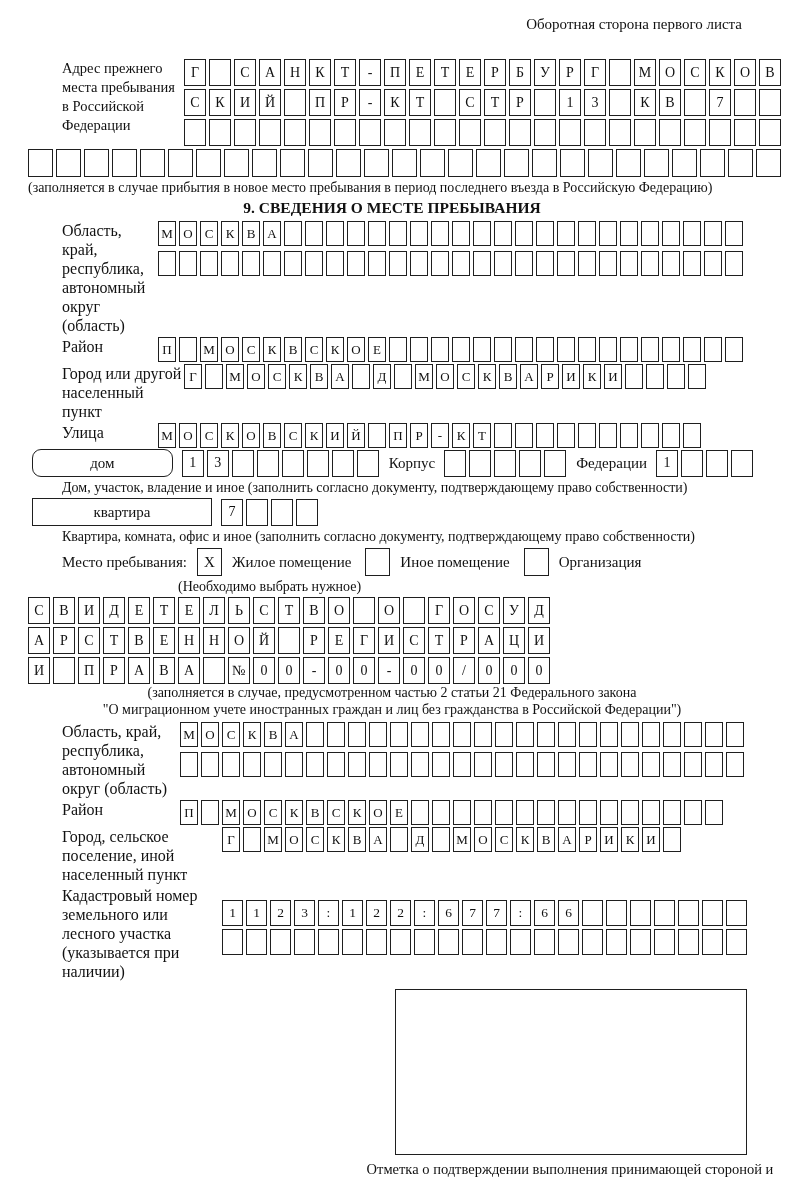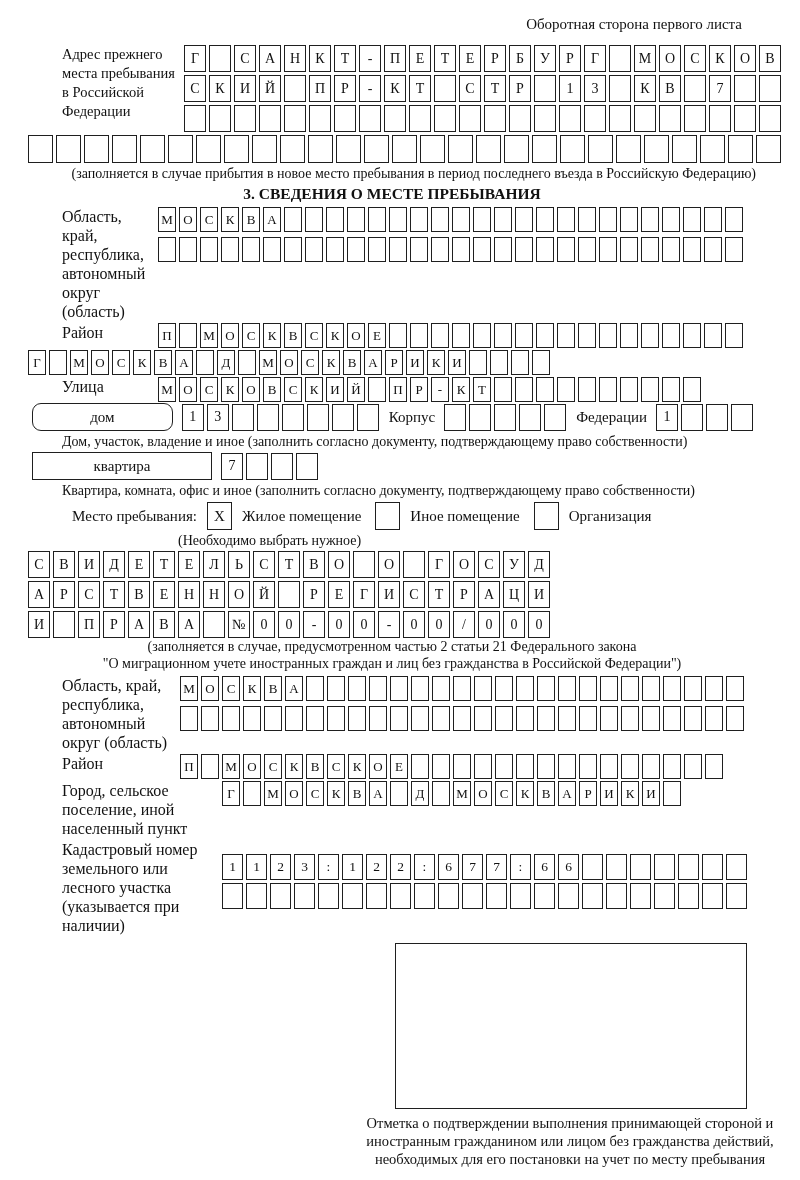--- a/index.html
+++ b/index.html
@@ -27,35 +27,35 @@
     font-size:14px;line-height:1;flex:0 0 auto;
   }
   
   .sz-a .cell{width:22px;height:27px;margin-right:3px;}      
   .sz-f .cell{width:25px;height:28px;margin-right:3px;}      
   .sz-m .cell{width:18px;height:25px;margin-right:3px;font-size:13px;} 
   .sz-d .cell{width:22px;height:27px;margin-right:3px;}      
   .sz-k .cell{width:21px;height:26px;margin-right:3px;font-size:13.5px;} 
   .mb3{margin-bottom:3px;}
 
-  .caption{font-size:14px;text-align:right;line-height:17px;margin:2px 0 2px 0;}
+  .caption{font-size:14px;text-align:left;line-height:17px;margin:2px 0 2px 0;}
   .sec-title{font-weight:bold;font-size:15.5px;text-align:center;margin:3px 0 4px 0;}
 
   
   .inline-row{display:flex;align-items:center;margin:1px 0 2px 4px;}
   .widebox{
     box-sizing:border-box;border:1.7px solid #1f1f1f;height:28px;
     display:flex;align-items:center;justify-content:center;font-size:15px;
   }
   .wb-dom{width:160px;margin-right:9px;border-radius:9px;}
   .wb-kv{width:180px;margin-right:9px;}
   .small-lbl{font-size:15px;margin:0 9px 0 7px;}
 
   
-  .stay-row{display:flex;align-items:center;margin:3px 0 1px 44px;font-size:15px;}
+  .stay-row{display:flex;align-items:center;margin:3px 0 1px 34px;font-size:15px;}
   .chk{
     box-sizing:border-box;border:1.7px solid #1f1f1f;width:25px;height:28px;
     display:inline-flex;align-items:center;justify-content:center;
     font-size:15px;flex:0 0 auto;
   }
   .stay-row .opt-lbl{margin:0 14px 0 10px;}
   .stay-row .first-gap{margin-left:10px;}
   .stay-caption{font-size:14px;margin-left:150px;line-height:17px;margin-top:2px;}
 
   
@@ -80,21 +80,21 @@
   }
   .mt2{margin-top:2px;}
 </style>
 </head>
 <body>
 
 <div class="page">
 
   <div class="hdr-note">Оборотная сторона первого листа</div>
 
-  <div class="field" style="margin-top:12px;">
+  <div class="field" style="margin-top:26px;">
     <div class="lbl lbl-serif15 lw122">Адрес прежнего места пребывания в Российской Федерации</div>
     <div class="rows">
       <div class="boxrow sz-a mb3">
           <span class="cell">Г</span>
           <span class="cell"></span>
           <span class="cell">С</span>
           <span class="cell">А</span>
           <span class="cell">Н</span>
           <span class="cell">К</span>
           <span class="cell">Т</span>
@@ -194,21 +194,21 @@
       <span class="cell"></span>
       <span class="cell"></span>
       <span class="cell"></span>
       <span class="cell"></span>
       <span class="cell"></span>
       <span class="cell"></span>
       <span class="cell"></span>
     </div>
   <div class="caption">(заполняется в случае прибытия в новое место пребывания в период последнего въезда в Российскую Федерацию)</div>
 
-  <div class="sec-title">3. СВЕДЕНИЯ О МЕСТЕ ПРЕБЫВАНИЯ</div>
+  <div class="sec-title">9. СВЕДЕНИЯ О МЕСТЕ ПРЕБЫВАНИЯ</div>
 
   <div class="field">
     <div class="lbl lw96">Область, край, республика, автономный округ (область)</div>
     <div class="rows">
       <div class="boxrow sz-m" style="margin-bottom:5px;">
           <span class="cell">М</span>
           <span class="cell">О</span>
           <span class="cell">С</span>
           <span class="cell">К</span>
           <span class="cell">В</span>
@@ -297,20 +297,21 @@
         <span class="cell"></span>
         <span class="cell"></span>
         <span class="cell"></span>
         <span class="cell"></span>
         <span class="cell"></span>
         <span class="cell"></span>
       </div>
   </div>
 
   <div class="field mt2">
+    <div class="lbl lw122">Город или другой населенный пункт</div>
     <div class="boxrow sz-m">
         <span class="cell">Г</span>
         <span class="cell"></span>
         <span class="cell">М</span>
         <span class="cell">О</span>
         <span class="cell">С</span>
         <span class="cell">К</span>
         <span class="cell">В</span>
         <span class="cell">А</span>
         <span class="cell"></span>

